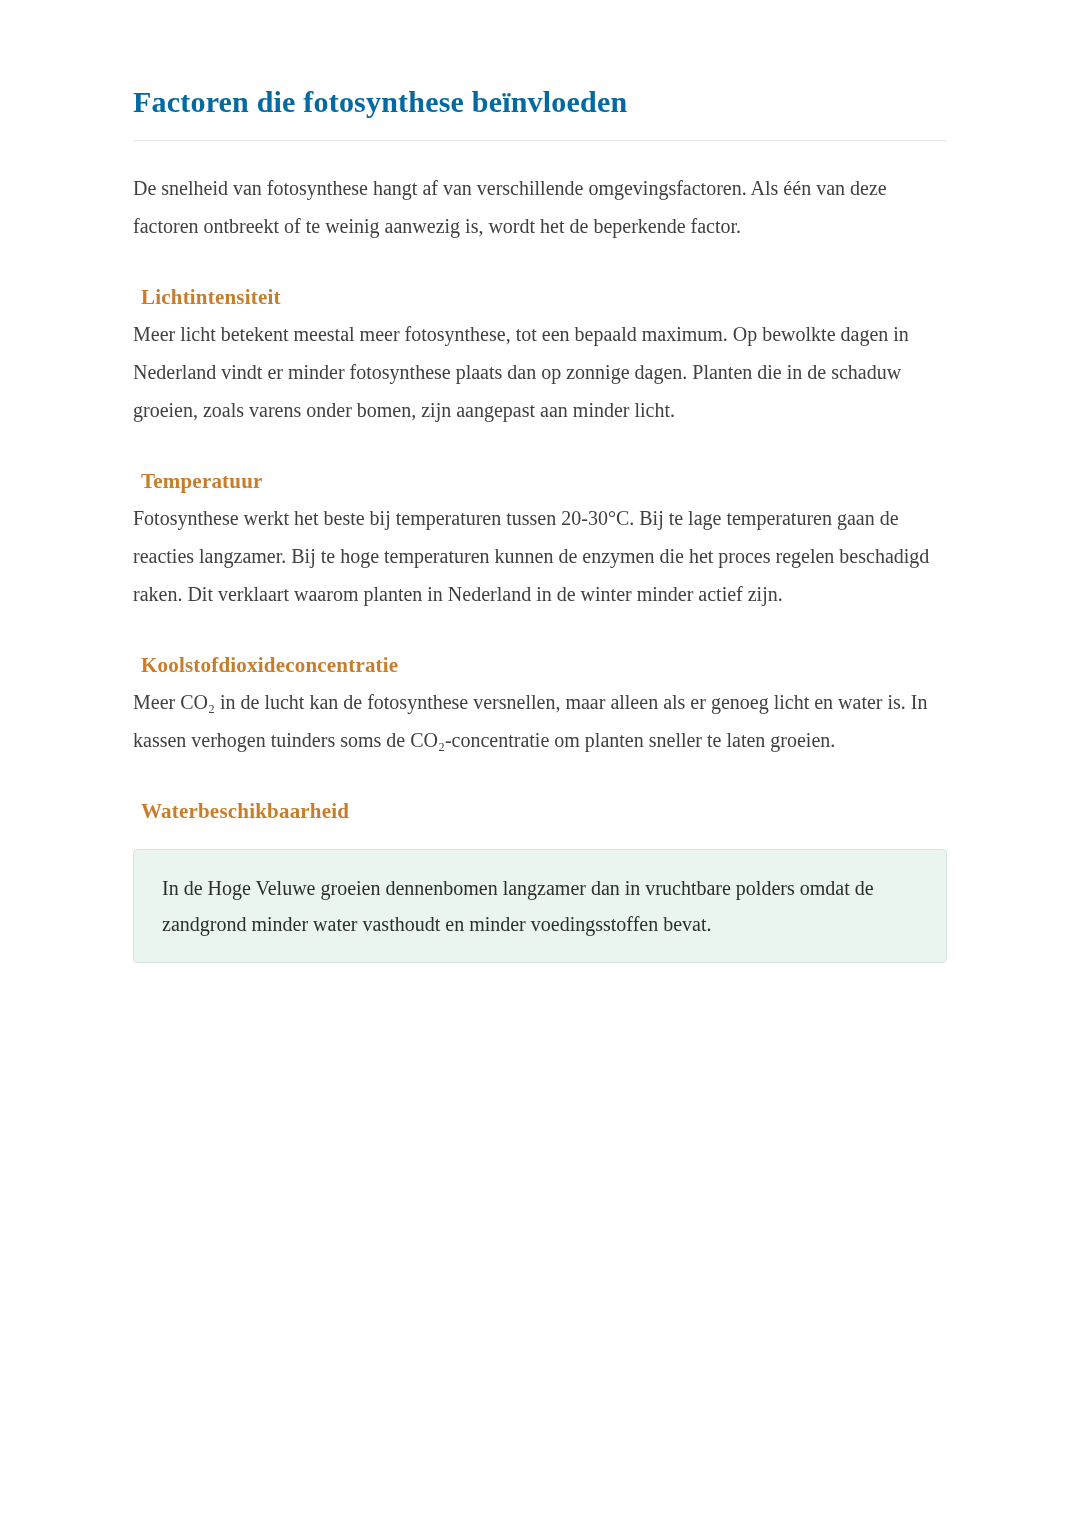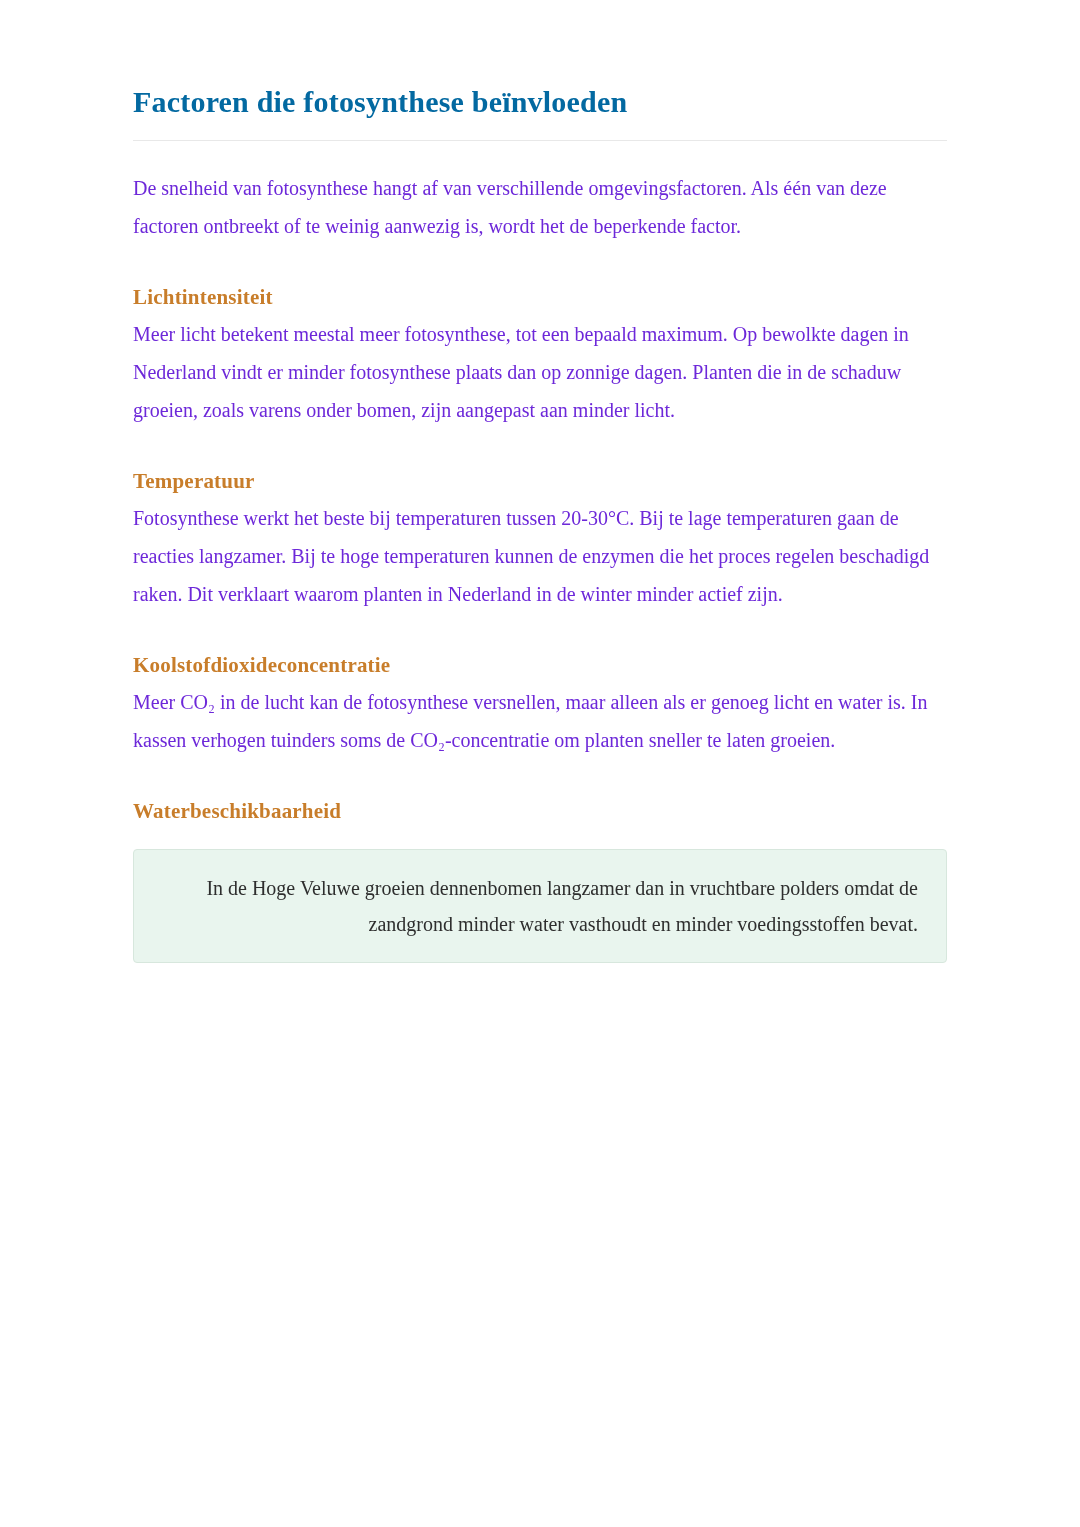--- a/index.html
+++ b/index.html
@@ -30,43 +30,42 @@
   .divider {
     border: none;
     border-top: 1px solid #e8e8e8;
     margin: 18px 0 0;
     height: 0;
   }
   p.body-text {
     font-size: 20px;
     line-height: 38px;
     margin: 0;
-    color: #6d28d9;
+    color: #404040;
   }
   p.intro {
     margin-top: 28px;
   }
   h2.section-heading {
     font-size: 21px;
     line-height: 28px;
     font-weight: 700;
     color: #c87d2a;
-    margin: 38px 0 0;
+    margin: 38px 8px 0;
     letter-spacing: 0.2px;
   }
   p.section-body {
     margin-top: 4px;
   }
   .callout {
     margin-top: 24px;
     background: #e9f5ee;
     border: 1px solid #d7e7dd;
     border-radius: 4px;
     padding: 20px 28px;
-    text-align: right;
   }
   .callout p {
     font-size: 20px;
     line-height: 36px;
     margin: 0;
     color: #2e2e2e;
   }
 </style>
 </head>
 <body>

